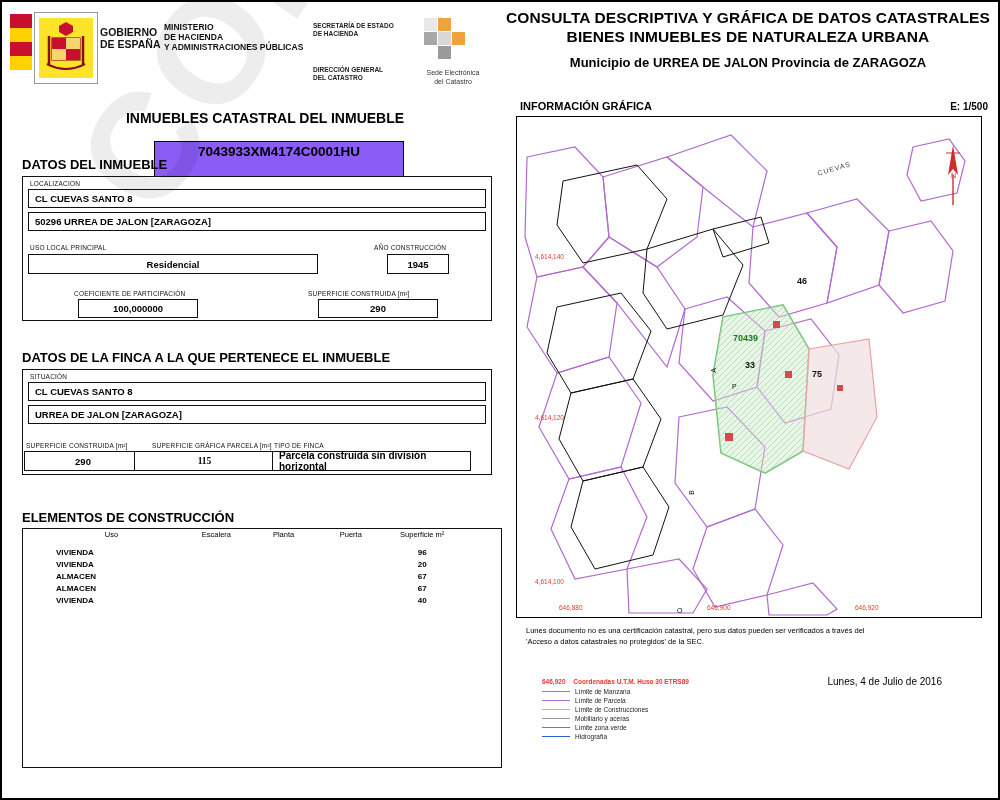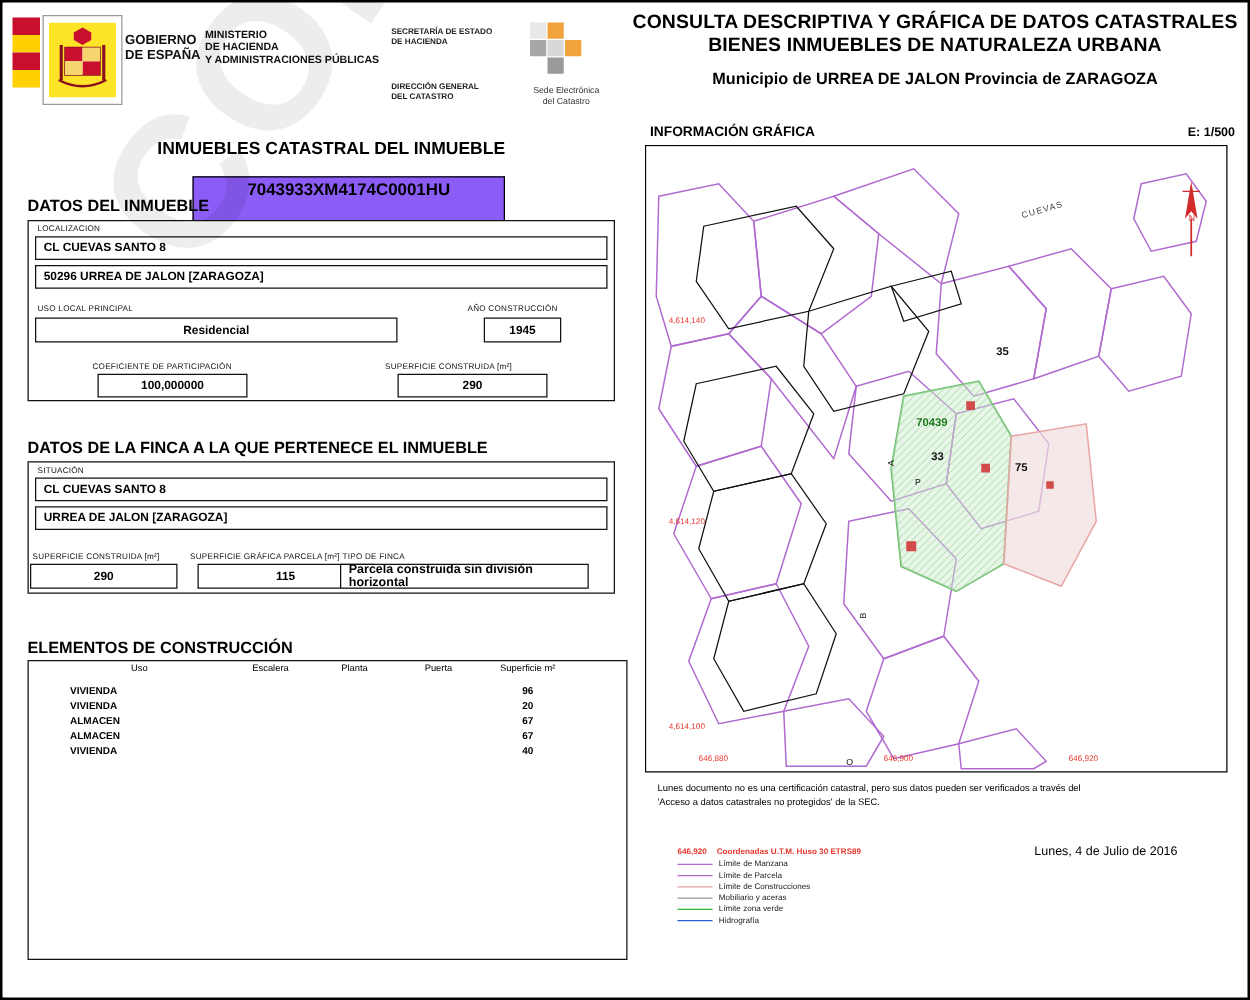--- a/index.html
+++ b/index.html
@@ -245,21 +245,21 @@
   <div class="panel" style="left:20px;top:367px;width:470px;height:106px;"></div>
 
   <div class="flabel" style="left:28px;top:371px;">SITUACIÓN</div>
   <div class="fbox" style="left:26px;top:380px;width:458px;height:19px;">CL CUEVAS SANTO 8</div>
   <div class="fbox" style="left:26px;top:403px;width:458px;height:19px;">URREA DE JALON [ZARAGOZA]</div>
 
   <div class="flabel" style="left:24px;top:440px;">SUPERFICIE CONSTRUIDA [m²]</div>
   <div class="fbox center" style="left:22px;top:449px;width:118px;height:20px;">290</div>
 
   <div class="flabel" style="left:150px;top:440px;">SUPERFICIE GRÁFICA PARCELA [m²]</div>
-  <div class="fbox center" style="left:156px;top:449px;width:141px;height:20px;">115</div>
+  <div class="fbox center" style="left:132px;top:449px;width:141px;height:20px;font-family:Liberation Serif, serif;">115</div>
 
   <div class="flabel" style="left:272px;top:440px;">TIPO DE FINCA</div>
   <div class="fbox" style="left:270px;top:449px;width:199px;height:20px;font-size:10px;">Parcela construida sin división horizontal</div>
 
   <div class="sec-h" style="left:20px;top:508px;">ELEMENTOS DE CONSTRUCCIÓN</div>
   <div class="panel" style="left:20px;top:526px;width:480px;height:240px;"></div>
 
   <div class="ctab">
     <table>
       <thead>
@@ -368,21 +368,21 @@
           <path d="M436 58 L436 88" stroke="#d12b2b" stroke-width="1.4"></path>
           <path d="M429 36 L443 36" stroke="#d12b2b" stroke-width="1"></path>
         </g>
       </svg>
 
       <div style="position:absolute;left:300px;top:48px;font-size:7px;color:#444;transform:rotate(-16deg);letter-spacing:1px;">CUEVAS</div>
       <div style="position:absolute;left:434px;top:55px;font-size:7px;color:#d12b2b;">N</div>
 
       <div style="position:absolute;left:216px;top:216px;font-size:9px;color:#1e7a1e;font-weight:bold;">70439</div>
       <div style="position:absolute;left:228px;top:243px;font-size:9px;color:#111;font-weight:bold;">33</div>
-      <div style="position:absolute;left:280px;top:159px;font-size:9px;color:#111;font-weight:bold;">35</div>
+      <div style="position:absolute;left:280px;top:159px;font-size:9px;color:#111;font-weight:bold;">46</div>
       <div style="position:absolute;left:295px;top:252px;font-size:9px;color:#111;font-weight:bold;">75</div>
       <div style="position:absolute;left:215px;top:266px;font-size:7px;color:#111;">P</div>
       <div style="position:absolute;left:194px;top:250px;font-size:7px;color:#111;transform:rotate(-90deg);">A</div>
       <div style="position:absolute;left:172px;top:372px;font-size:7px;color:#111;transform:rotate(-90deg);">B</div>
       <div style="position:absolute;left:160px;top:490px;font-size:7px;color:#111;">O</div>
 
       <div style="position:absolute;left:18px;top:136px;font-size:6.5px;color:#e8372e;">4,614,140</div>
       <div style="position:absolute;left:18px;top:297px;font-size:6.5px;color:#e8372e;">4,614,120</div>
       <div style="position:absolute;left:18px;top:461px;font-size:6.5px;color:#e8372e;">4,614,100</div>
       <div style="position:absolute;left:42px;top:487px;font-size:6.5px;color:#e8372e;">646,880</div>

